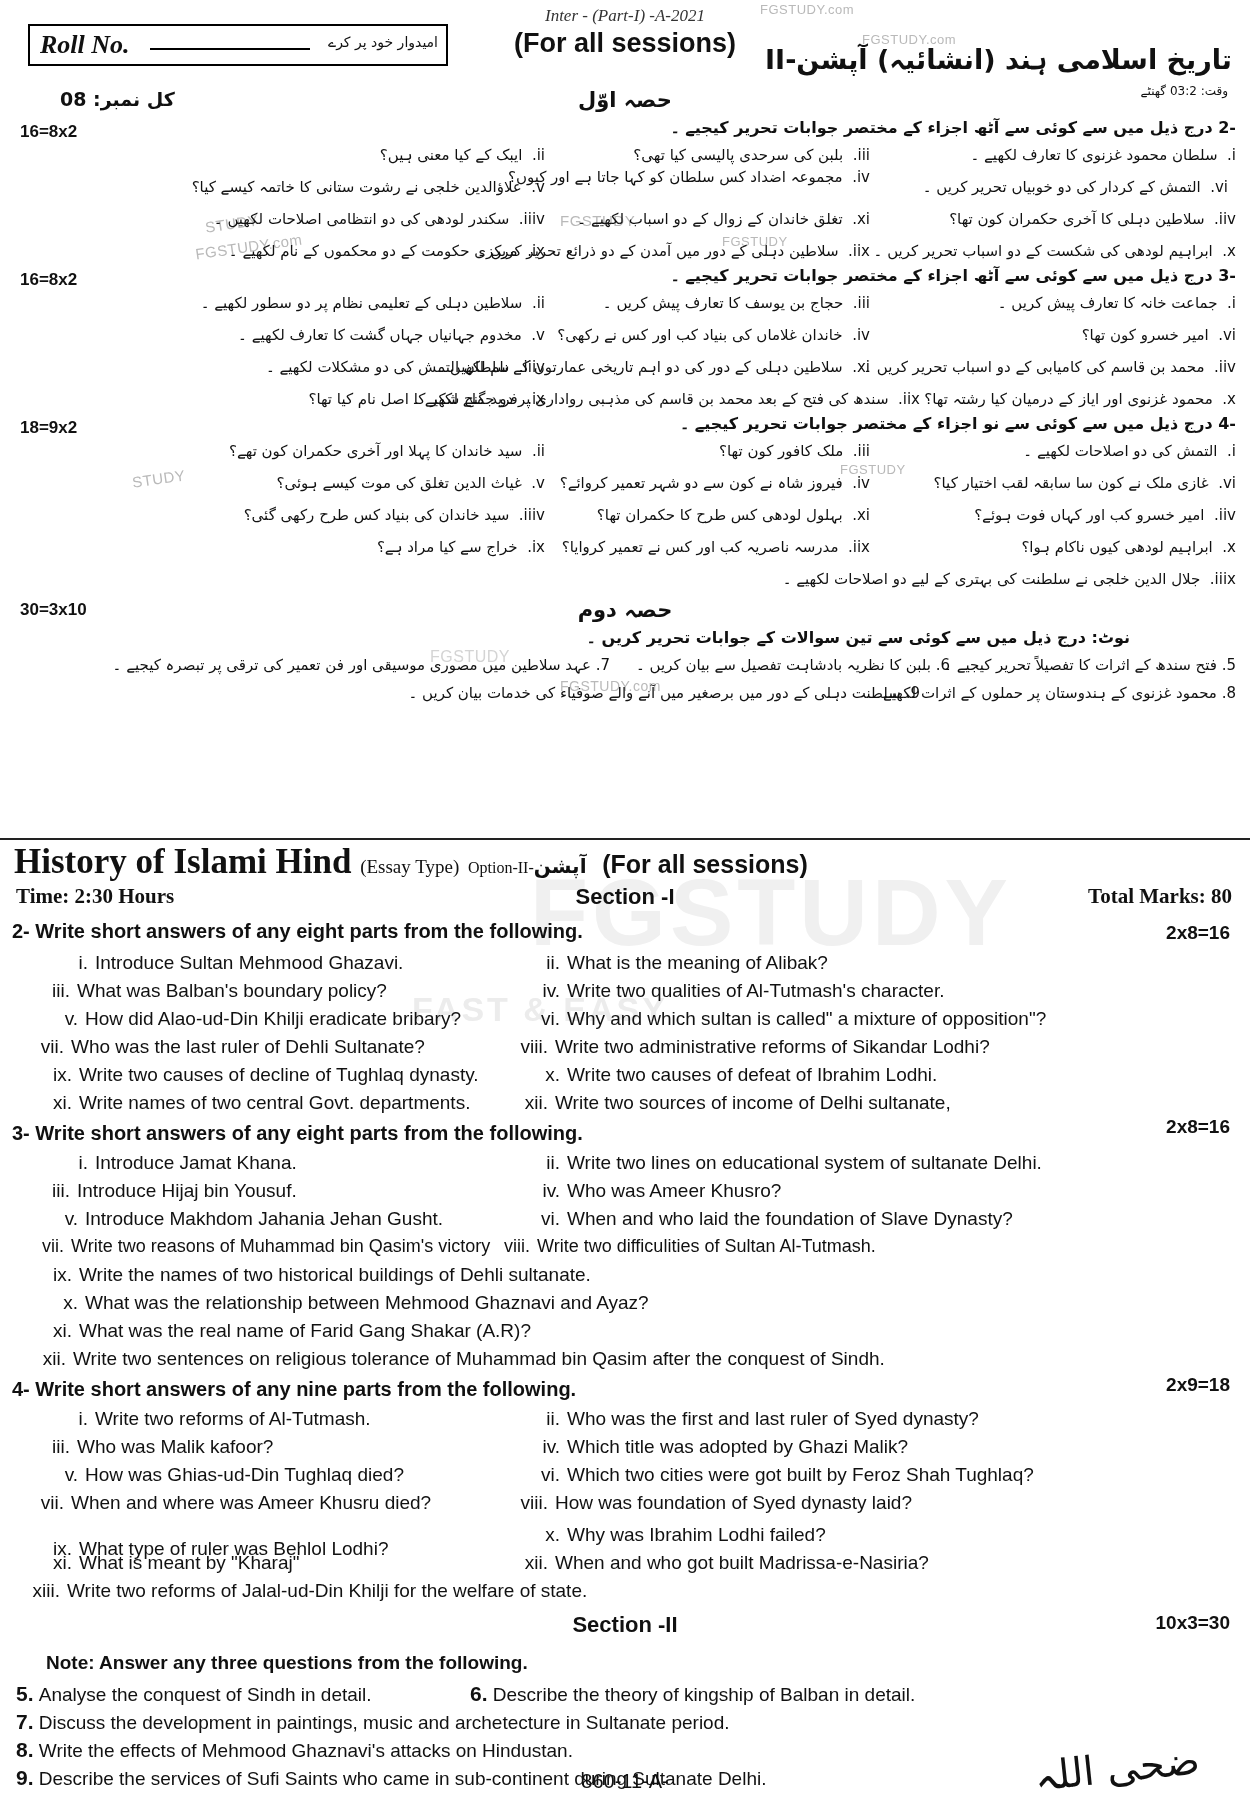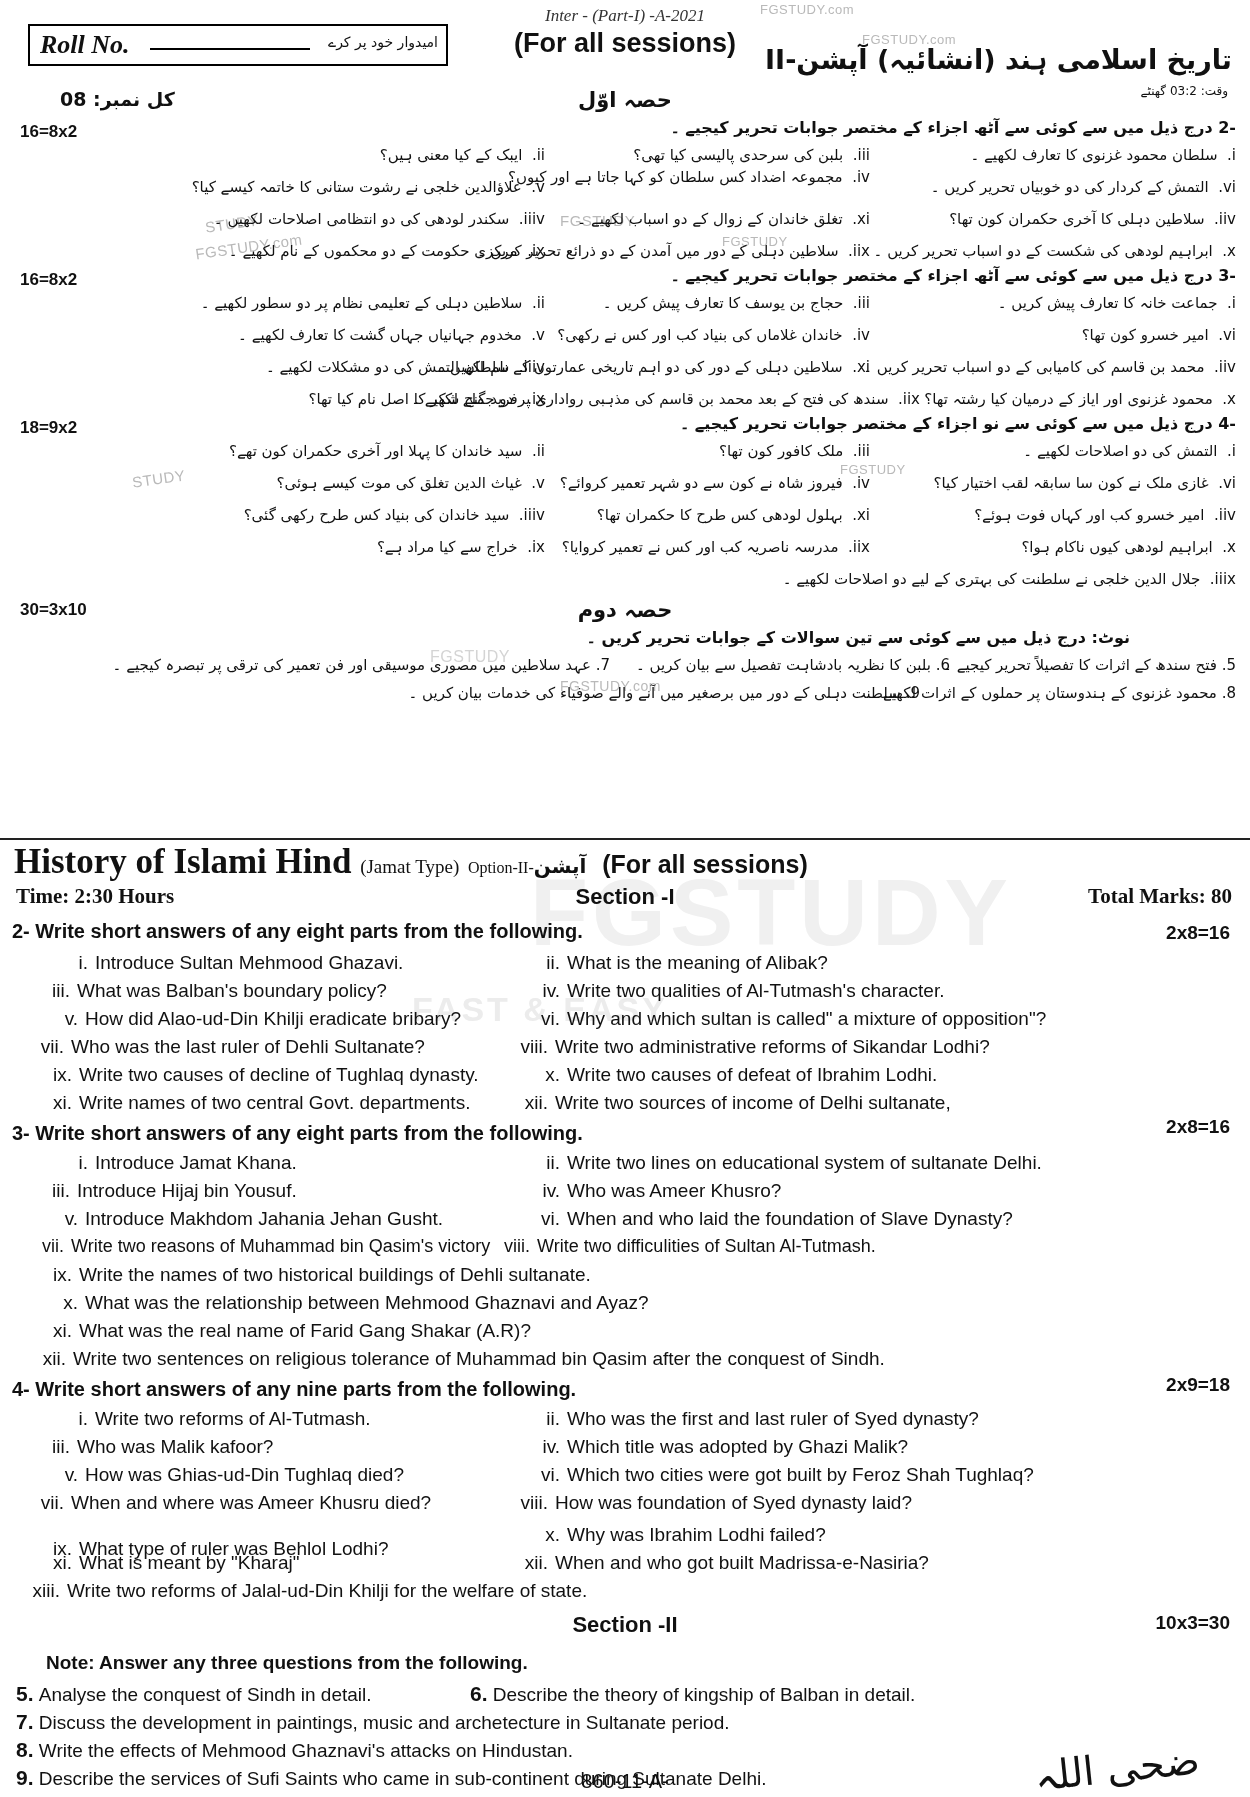--- a/index.html
+++ b/index.html
@@ -338,21 +338,21 @@
 
     <div class="marks-lbl" style="top:122px;">16=8x2</div>
     <div class="ur-q urdu" style="top:118px;">-2  درج ذیل میں سے کوئی سے آٹھ اجزاء کے مختصر جوابات تحریر کیجیے ۔</div>
 
     <div class="ur-row urdu" style="right:705px; top:146px;"><span>ii.</span>&nbsp;&nbsp;<span>ایبک کے کیا معنی ہیں؟</span></div>
     <div class="ur-row urdu" style="right:380px; top:146px;"><span>iii.</span>&nbsp;&nbsp;<span>بلبن کی سرحدی پالیسی کیا تھی؟</span></div>
     <div class="ur-row urdu" style="right:14px; top:146px;"><span>i.</span>&nbsp;&nbsp;<span>سلطان محمود غزنوی کا تعارف لکھیے ۔</span></div>
 
     <div class="ur-row urdu" style="right:705px; top:178px;"><span>v.</span>&nbsp;&nbsp;<span>علاؤالدین خلجی نے رشوت ستانی کا خاتمہ کیسے کیا؟</span></div>
     <div class="ur-row urdu" style="right:380px; top:168px;"><span>vi.</span>&nbsp;&nbsp;<span>مجموعہ اضداد کس سلطان کو کہا جاتا ہے اور کیوں؟</span></div>
-    <div class="ur-row urdu" style="right:14px; top:178px;margin-left:48px;"><span>iv.</span>&nbsp;&nbsp;<span>التمش کے کردار کی دو خوبیاں تحریر کریں ۔</span></div>
+    <div class="ur-row urdu" style="right:22px; top:178px;margin-left:48px;"><span>iv.</span>&nbsp;&nbsp;<span>التمش کے کردار کی دو خوبیاں تحریر کریں ۔</span></div>
 
     <div class="ur-row urdu" style="right:705px; top:210px;"><span>viii.</span>&nbsp;&nbsp;<span>سکندر لودھی کی دو انتظامی اصلاحات لکھیں ۔</span></div>
     <div class="ur-row urdu" style="right:380px; top:210px;"><span>ix.</span>&nbsp;&nbsp;<span>تغلق خاندان کے زوال کے دو اسباب لکھیے ۔</span></div>
     <div class="ur-row urdu" style="right:14px; top:210px;"><span>vii.</span>&nbsp;&nbsp;<span>سلاطین دہلی کا آخری حکمران کون تھا؟</span></div>
 
     <div class="ur-row urdu" style="right:705px; top:242px;"><span>xi.</span>&nbsp;&nbsp;<span>مرکزی حکومت کے دو محکموں کے نام لکھیے ۔</span></div>
     <div class="ur-row urdu" style="right:380px; top:242px;"><span>xii.</span>&nbsp;&nbsp;<span>سلاطین دہلی کے دور میں آمدن کے دو ذرائع تحریر کریں ۔</span></div>
     <div class="ur-row urdu" style="right:14px; top:242px;"><span>x.</span>&nbsp;&nbsp;<span>ابراہیم لودھی کی شکست کے دو اسباب تحریر کریں ۔</span></div>
 
     <div class="marks-lbl" style="top:270px;">16=8x2</div>
@@ -411,21 +411,21 @@
 
   <div class="divider"></div>
 
   <div class="eng-half">
 
     <span class="wm wm-big" style="left:530px; top:18px;">FGSTUDY</span>
     <span class="wm wm-mid" style="left:412px; top:150px;">FAST &amp; EASY</span>
 
     <div class="eng-title">
       <span>History of Islami Hind</span>
-      <span class="sub">(Jamat Type)</span>
+      <span class="sub">(Essay Type)</span>
       <span class="opt">Option-II-</span><span class="optur">آپشن</span>
       <span class="fas">&nbsp;</span><span class="fas">(For all sessions)</span>
     </div>
 
     <div class="eng-time">Time: 2:30 Hours</div>
     <div class="eng-sec1">Section -I</div>
     <div class="eng-marks">Total Marks: 80</div>
 
     <div class="qhead" style="top:80px;">2- Write short answers of any eight parts from the following.</div>
     <div class="qmark" style="top:82px;">2x8=16</div>

